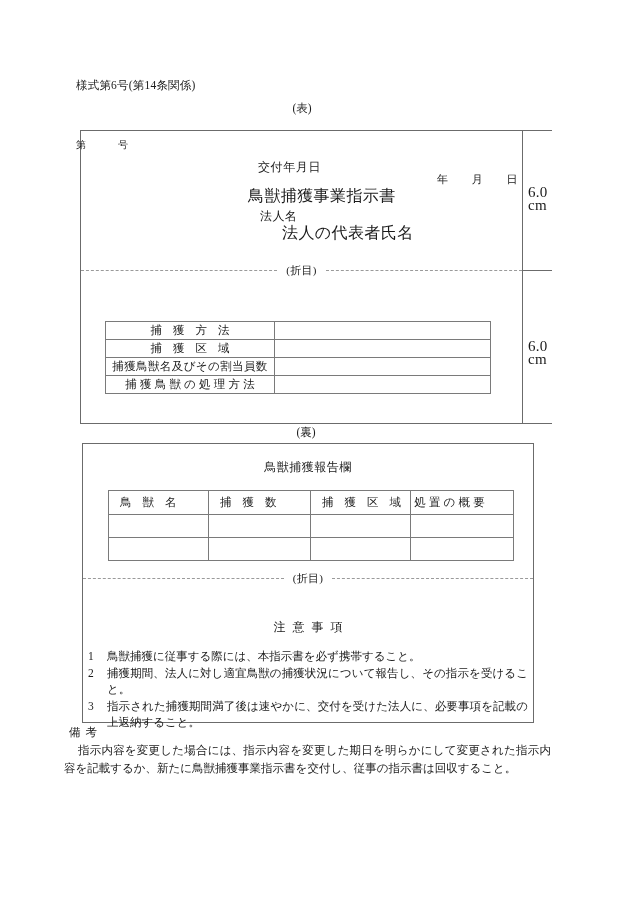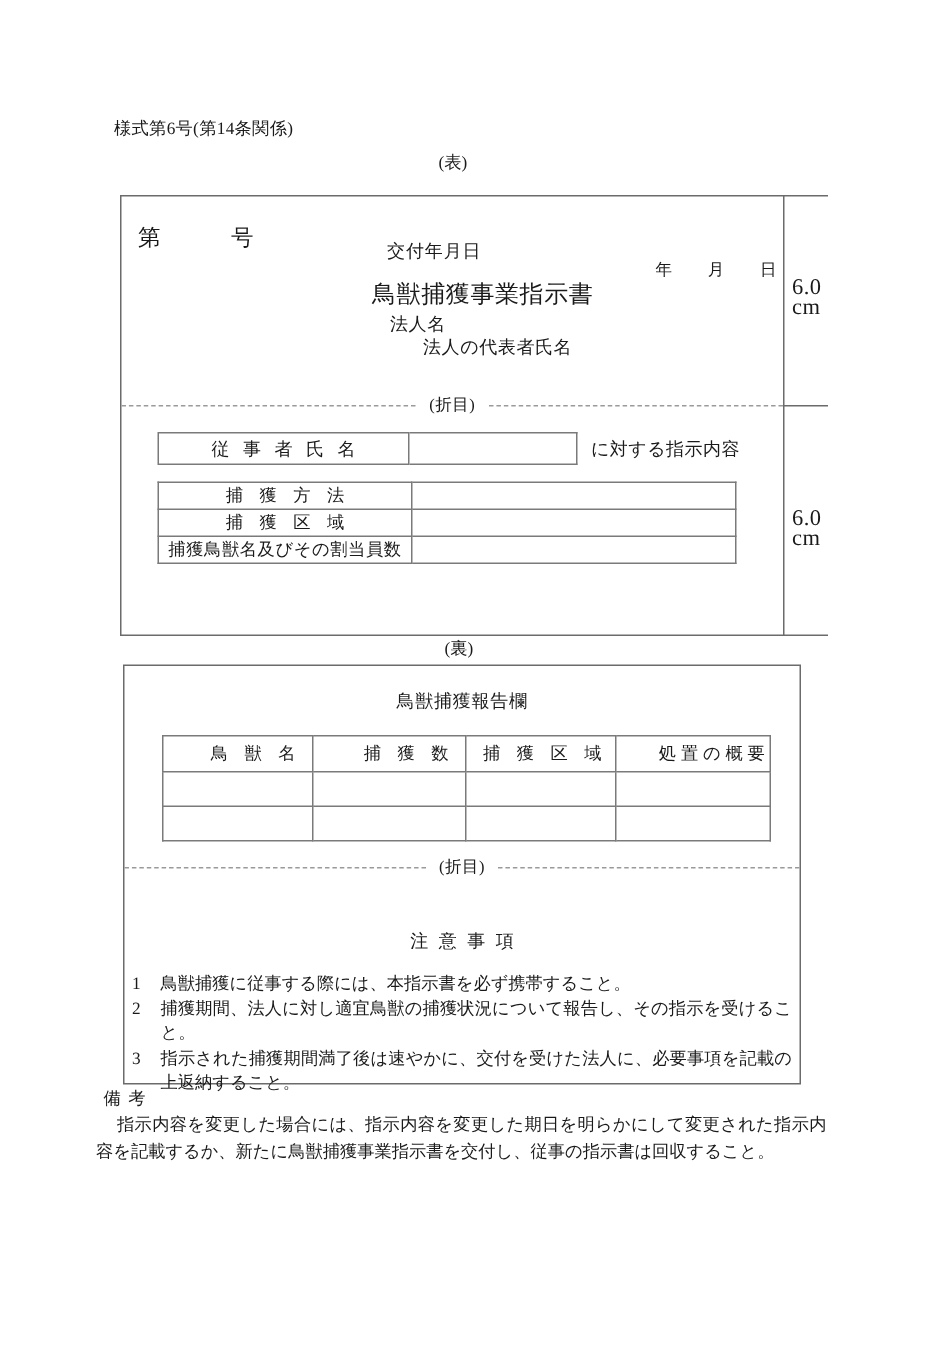--- a/index.html
+++ b/index.html
@@ -102,24 +102,23 @@
     left: 528px;
     font-size: 15px;
     line-height: 13px;
     letter-spacing: 0.3px;
   }
   #height-dim-1 { top: 186px; }
   #height-dim-2 { top: 340px; }
 
   
   #doc-number {
-    left: 92px; top: 138px;
-    font-size: 15px;
+    left: 76px; top: 138px;
+    font-size: 10px;
     letter-spacing: 0.5px;
-    margin-top: 11px;
   }
   #issue-date-label {
     left: 258px; top: 159px;
     font-size: 12px;
     letter-spacing: 0.6px;
   }
   #date-blanks {
     left: 437px; top: 172px;
     font-size: 11px;
     letter-spacing: 0.6px;
@@ -129,21 +128,21 @@
     font-size: 16px;
     letter-spacing: 0.4px;
   }
   #corp-name {
     left: 260px; top: 208px;
     font-size: 12px;
     letter-spacing: 0.4px;
   }
   #corp-rep {
     left: 282px; top: 223px;
-    font-size: 12px;
+    font-size: 16px;
     letter-spacing: 0.4px;
   }
 
   
   .fold {
     position: absolute;
     height: 14px;
     display: flex;
     align-items: center;
     justify-content: center;
@@ -240,21 +239,21 @@
     left: 108px; top: 490px;
     width: 405px;
     border-collapse: collapse;
     table-layout: fixed;
   }
   #report-table th, #report-table td {
     border: 1px solid #7a7a7a;
     padding: 0;
     font-weight: normal;
     font-size: 11.5px;
-    text-align: right;
+    text-align: left;
   }
   #report-table th { height: 23px; white-space: nowrap; }
   #report-table td { height: 22px; }
   #report-table col.c1 { width: 100px; }
   #report-table col.c2 { width: 102px; }
   #report-table col.c3 { width: 100px; }
   #report-table col.c4 { width: 103px; }
 
   
   #notes-heading {
@@ -344,45 +343,44 @@
   <div class="abs jp nowrap" id="corp-name">法人名</div>
 
   <div class="abs jp nowrap" id="corp-rep">法人の代表者氏名</div>
 
   <div class="abs fold" id="fold-front">
     <div class="fline"></div>
     <div class="flabel jp">(折目)</div>
     <div class="fline"></div>
   </div>
 
-  <div class="abs" id="worker-row">
-    <div id="worker-label-cell" class="jp">
-      <span class="spread">従事者氏名</span>
-    </div>
-    <div id="worker-value-cell"></div>
-    <div id="worker-suffix" class="jp">に対する指示内容</div>
-  </div>
 
   <table class="abs" id="detail-table">
     <tbody>
       <tr>
         <td class="lbl jp">
           <span class="sp-wide">捕獲方法</span>
         </td>
         <td class="val"></td>
       </tr>
       <tr>
         <td class="lbl jp">
           <span class="sp-wide">捕獲区域</span>
         </td>
         <td class="val"></td>
       </tr>
       <tr>
         <td class="lbl jp">
           <span class="sp-tight">捕獲鳥獣名及びその割当員数</span>
+        </td>
+        <td class="val"></td>
+      </tr>
+      <tr>
+        <td class="lbl jp">
+          <span class="sp-mid">捕獲鳥獣の処理方法</span>
         </td>
         <td class="val"></td>
       </tr>
     </tbody>
   </table>
 
   <div class="abs jp" id="back-label">(裏)</div>
 
   <div class="abs" id="back-box"></div>
 

